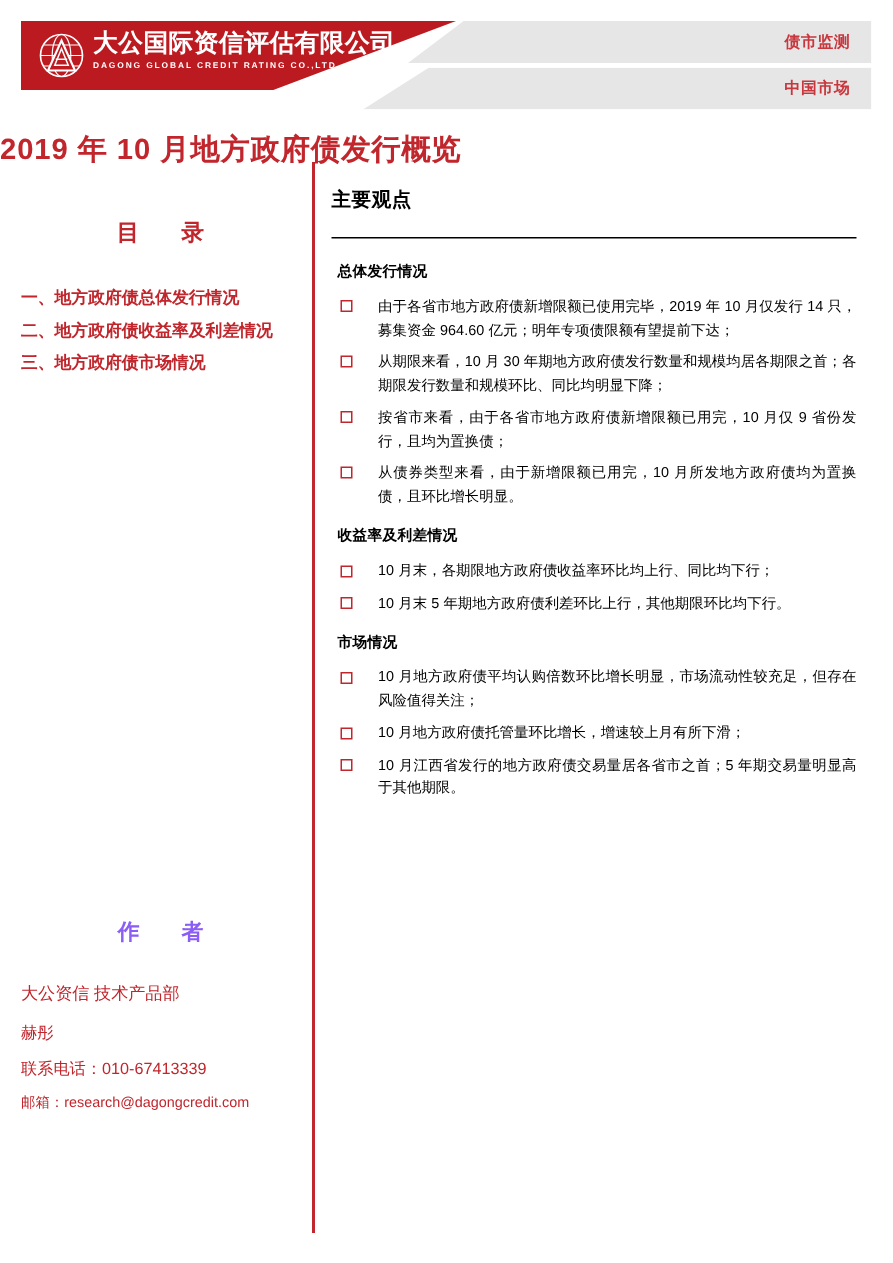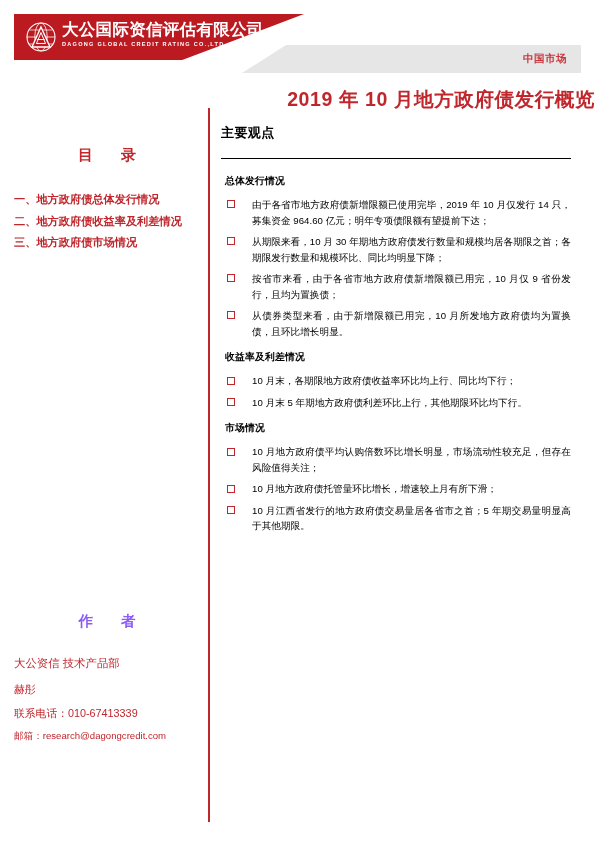--- a/index.html
+++ b/index.html
@@ -93,21 +93,21 @@
     font-weight: bold;
     letter-spacing: 0.5px;
     white-space: nowrap;
   }
 
   
   .doc-title {
     position: absolute;
     left: 0; top: 86px;
     width: 595px;
-    text-align: right;
+    text-align: left;
     color: #c0262c;
     font-size: 19.5px;
     font-weight: bold;
     letter-spacing: 0.6px;
     font-family: "Liberation Sans", "DejaVu Sans", sans-serif;
   }
 
   
   .v-divider {
     position: absolute;
@@ -233,20 +233,23 @@
         <path d="M15 10.5 L19.5 21.5 L10.5 21.5 Z" fill="none" stroke="#ffffff" stroke-width="1"></path>
         <line x1="11.2" y1="17.5" x2="18.8" y2="17.5" stroke="#ffffff" stroke-width="1"></line>
       </svg>
     </div>
 
     <div class="header-brand">
       <div class="brand-cn">大公国际资信评估有限公司</div>
       <div class="brand-en">DAGONG GLOBAL CREDIT RATING CO.,LTD</div>
     </div>
 
+    <div class="header-bar header-bar-1">
+      <span class="header-bar-label">债市监测</span>
+    </div>
     <div class="header-bar header-bar-2">
       <span class="header-bar-label">中国市场</span>
     </div>
   </div>
 
   <div class="doc-title">2019 年 10 月地方政府债发行概览</div>
 
   <div class="v-divider"></div>
 
   <div class="left-col">

